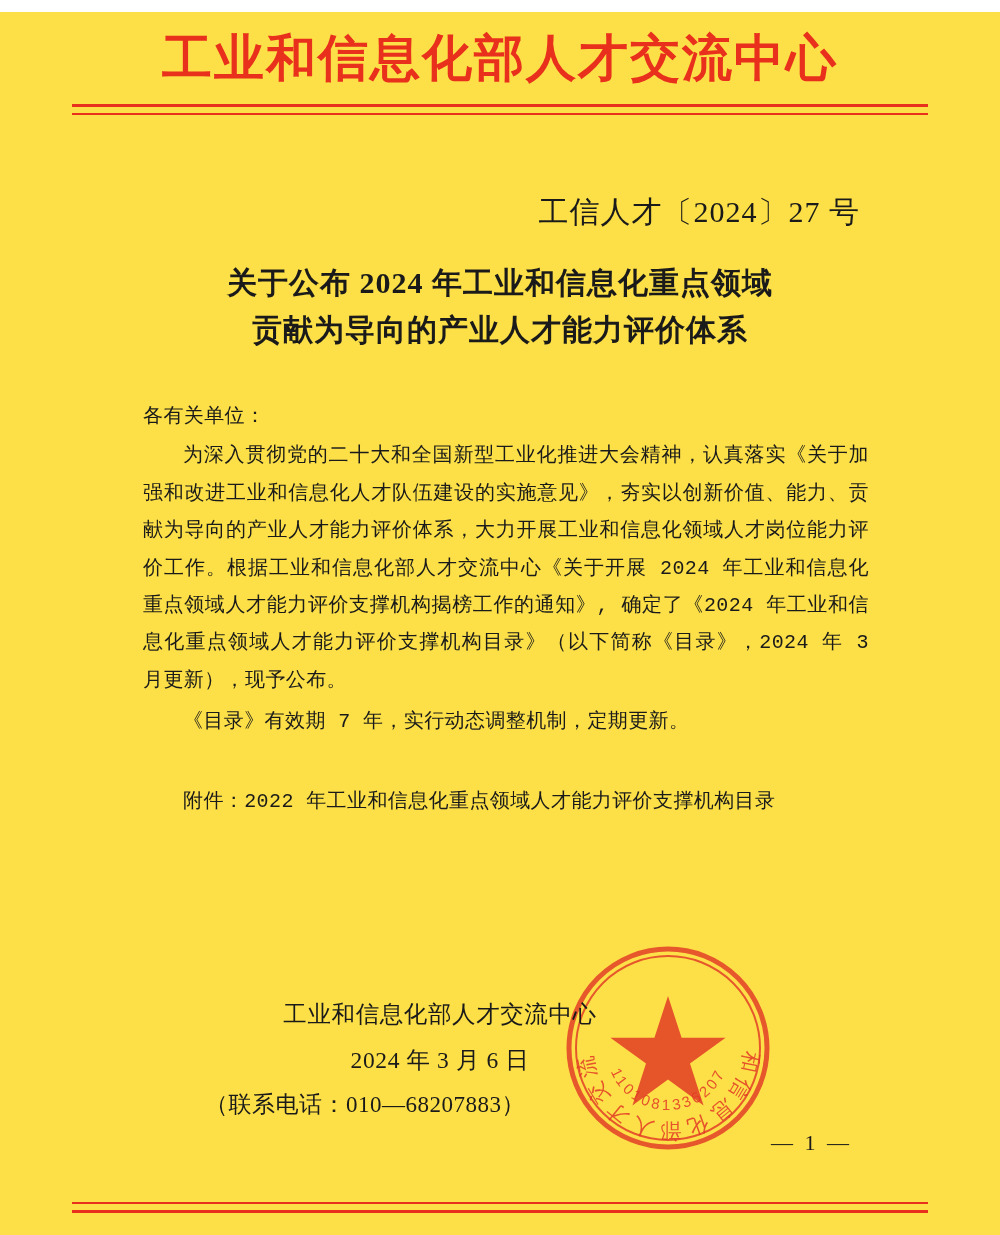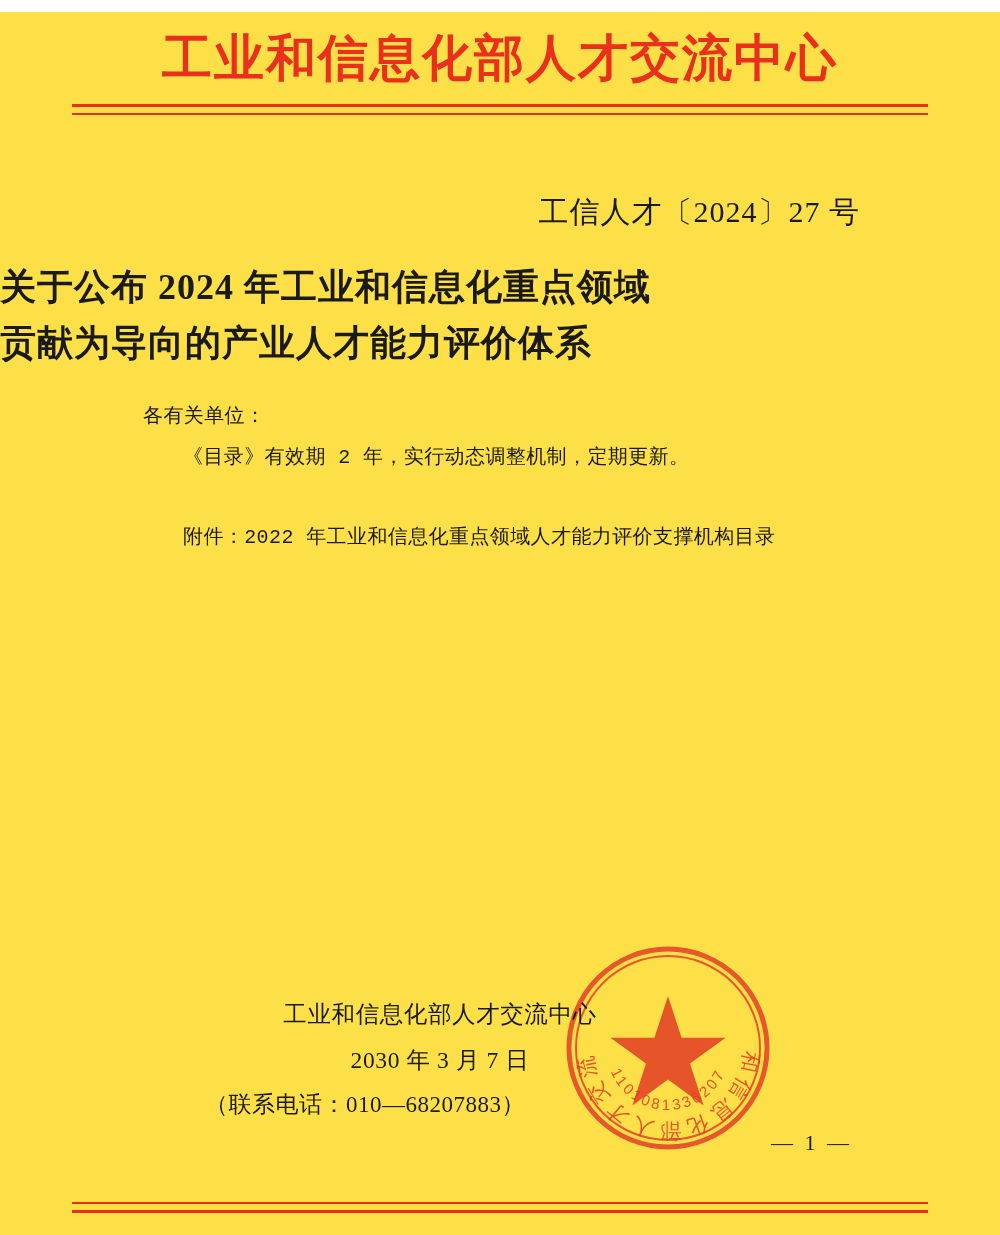--- a/index.html
+++ b/index.html
@@ -55,23 +55,23 @@
     letter-spacing: 1px;
     white-space: nowrap;
   }
 
   
   .doc-title {
     position: absolute;
     top: 248px;
     left: 0;
     width: 1000px;
-    text-align: left;
+    text-align: center;
     font-weight: bold;
-    font-size: 36px;
+    font-size: 30px;
     line-height: 1.55;
     letter-spacing: 1px;
   }
   .doc-title .line { display: block; }
 
   
   .body-block {
     position: absolute;
     top: 386px;
     left: 143px;
@@ -163,21 +163,22 @@
 
   <div class="doc-number">工信人才〔2024〕27 号</div>
 
   <div class="doc-title">
     <span class="line">关于公布 2024 年工业和信息化重点领域</span>
     <span class="line">贡献为导向的产业人才能力评价体系</span>
   </div>
 
   <div class="body-block">
     <p class="salutation">各有关单位：</p>
-    <p class="para para-gap">《目录》有效期 2 年，实行动态调整机制，定期更新。</p>
+    <p class="para">为深入贯彻党的二十大和全国新型工业化推进大会精神，认真落实《关于加强和改进工业和信息化人才队伍建设的实施意见》，夯实以创新价值、能力、贡献为导向的产业人才能力评价体系，大力开展工业和信息化领域人才岗位能力评价工作。根据工业和信息化部人才交流中心《关于开展 2024 年工业和信息化重点领域人才能力评价支撑机构揭榜工作的通知》, 确定了《2024 年工业和信息化重点领域人才能力评价支撑机构目录》（以下简称《目录》，2024 年 3 月更新），现予公布。</p>
+    <p class="para para-gap">《目录》有效期 7 年，实行动态调整机制，定期更新。</p>
     <p class="attach">附件：2022 年工业和信息化重点领域人才能力评价支撑机构目录</p>
   </div>
 
   <div class="seal">
     <svg width="212" height="212" viewBox="0 0 212 212" xmlns="http://www.w3.org/2000/svg">
       <g fill="none" stroke="#e23b26" stroke-width="5" opacity="0.82">
         <circle cx="106" cy="106" r="99"></circle>
         <circle cx="106" cy="106" r="92" stroke-width="2"></circle>
       </g>
       <path d="M106 54 L119.6 95.8 L163.6 95.8 L128 121.6 L141.6 163.4 L106 137.6 L70.4 163.4 L84 121.6 L48.4 95.8 L92.4 95.8 Z" fill="#e23b26" opacity="0.85"></path>
@@ -189,21 +190,21 @@
         <textPath href="#sealArc" startOffset="50%" text-anchor="middle">工业和信息化部人才交流中心</textPath>
       </text>
       <text font-family="'Liberation Sans', sans-serif" font-size="15" fill="#e23b26" opacity="0.85" letter-spacing="3">
         <textPath href="#sealArcBottom" startOffset="50%" text-anchor="middle">1101081336207</textPath>
       </text>
     </svg>
   </div>
 
   <div class="signature">
     <span class="sig-line">工业和信息化部人才交流中心</span>
-    <span class="sig-line">2030 年 3 月 7 日</span>
+    <span class="sig-line">2024 年 3 月 6 日</span>
   </div>
 
   <div class="contact">（联系电话：010—68207883）</div>
 
   <div class="page-number">— 1 —</div>
 
   <div class="rule-bottom rule-c"></div>
   <div class="rule-bottom rule-d"></div>
 
 </div>

